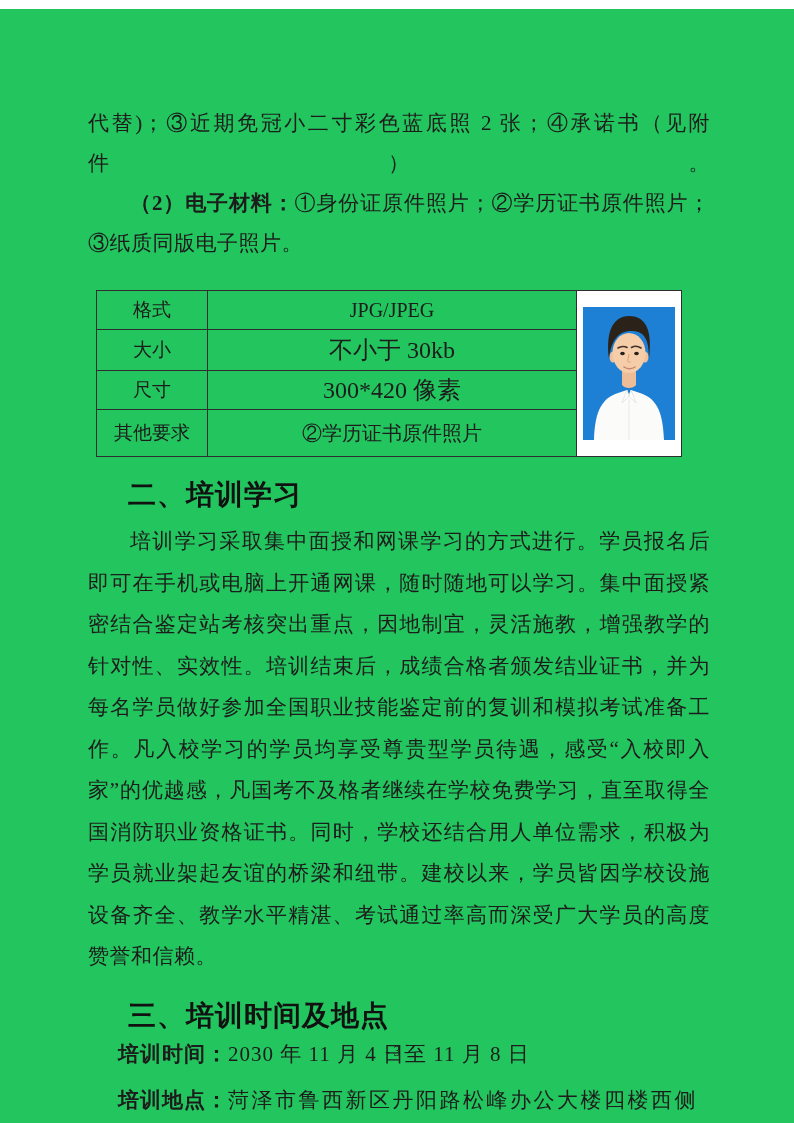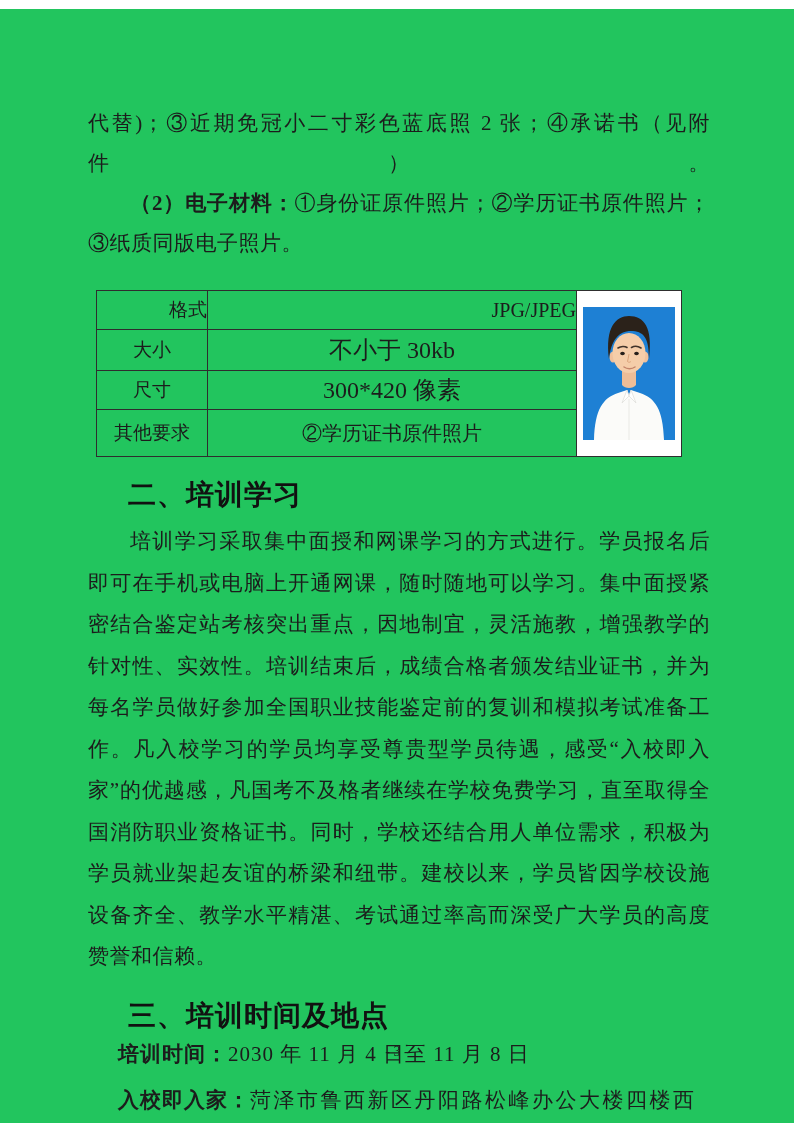--- a/index.html
+++ b/index.html
@@ -34,21 +34,21 @@
   table.req-table td {
     border:1.5px solid #2e2e2e;
     text-align:center;
     vertical-align:middle;
     padding:0;
   }
   td.c-label { width:110px; font-size:19px; }
   td.c-value { width:368px; font-size:20px; }
   td.c-value.value-large { font-size:24px; }
   td.c-photo { width:104px; background:#ffffff; }
-  tr.r1 td { height:38px;text-align:right; }
+  tr.r1 td { height:38px; }
   tr.r2 td { height:40px; }
   tr.r3 td { height:38px; }
   tr.r4 td { height:46px; }
   .photo-wrap { display:flex; justify-content:center; align-items:center; }
 
   h2.doc-heading {
     font-family:"Liberation Sans","DejaVu Sans",sans-serif;
     font-size:28px;
     font-weight:bold;
     color:#111111;
@@ -132,17 +132,17 @@
   </table>
 
   <h2 class="doc-heading">二、培训学习</h2>
 
   <p class="body-text section-body indent-2em">培训学习采取集中面授和网课学习的方式进行。学员报名后即可在手机或电脑上开通网课，随时随地可以学习。集中面授紧密结合鉴定站考核突出重点，因地制宜，灵活施教，增强教学的针对性、实效性。培训结束后，成绩合格者颁发结业证书，并为每名学员做好参加全国职业技能鉴定前的复训和模拟考试准备工作。凡入校学习的学员均享受尊贵型学员待遇，感受“入校即入家”的优越感，凡国考不及格者继续在学校免费学习，直至取得全国消防职业资格证书。同时，学校还结合用人单位需求，积极为学员就业架起友谊的桥梁和纽带。建校以来，学员皆因学校设施设备齐全、教学水平精湛、考试通过率高而深受广大学员的高度赞誉和信赖。</p>
 
   <h2 class="doc-heading">三、培训时间及地点</h2>
 
   <p class="info-line"><span class="label">培训时间：</span><span class="value">2030 年 11 月 4 日至 11 月 8 日</span></p>
 
-  <p class="info-line"><span class="label">入校即入家：</span><span class="value value-spread">菏泽市鲁西新区丹阳路松峰办公大楼四楼西侧</span></p>
+  <p class="info-line"><span class="label">培训地点：</span><span class="value value-spread">菏泽市鲁西新区丹阳路松峰办公大楼四楼西侧</span></p>
 
   <div class="page-number">- 3 -</div>
 
 </div>
 
 </body></html>

